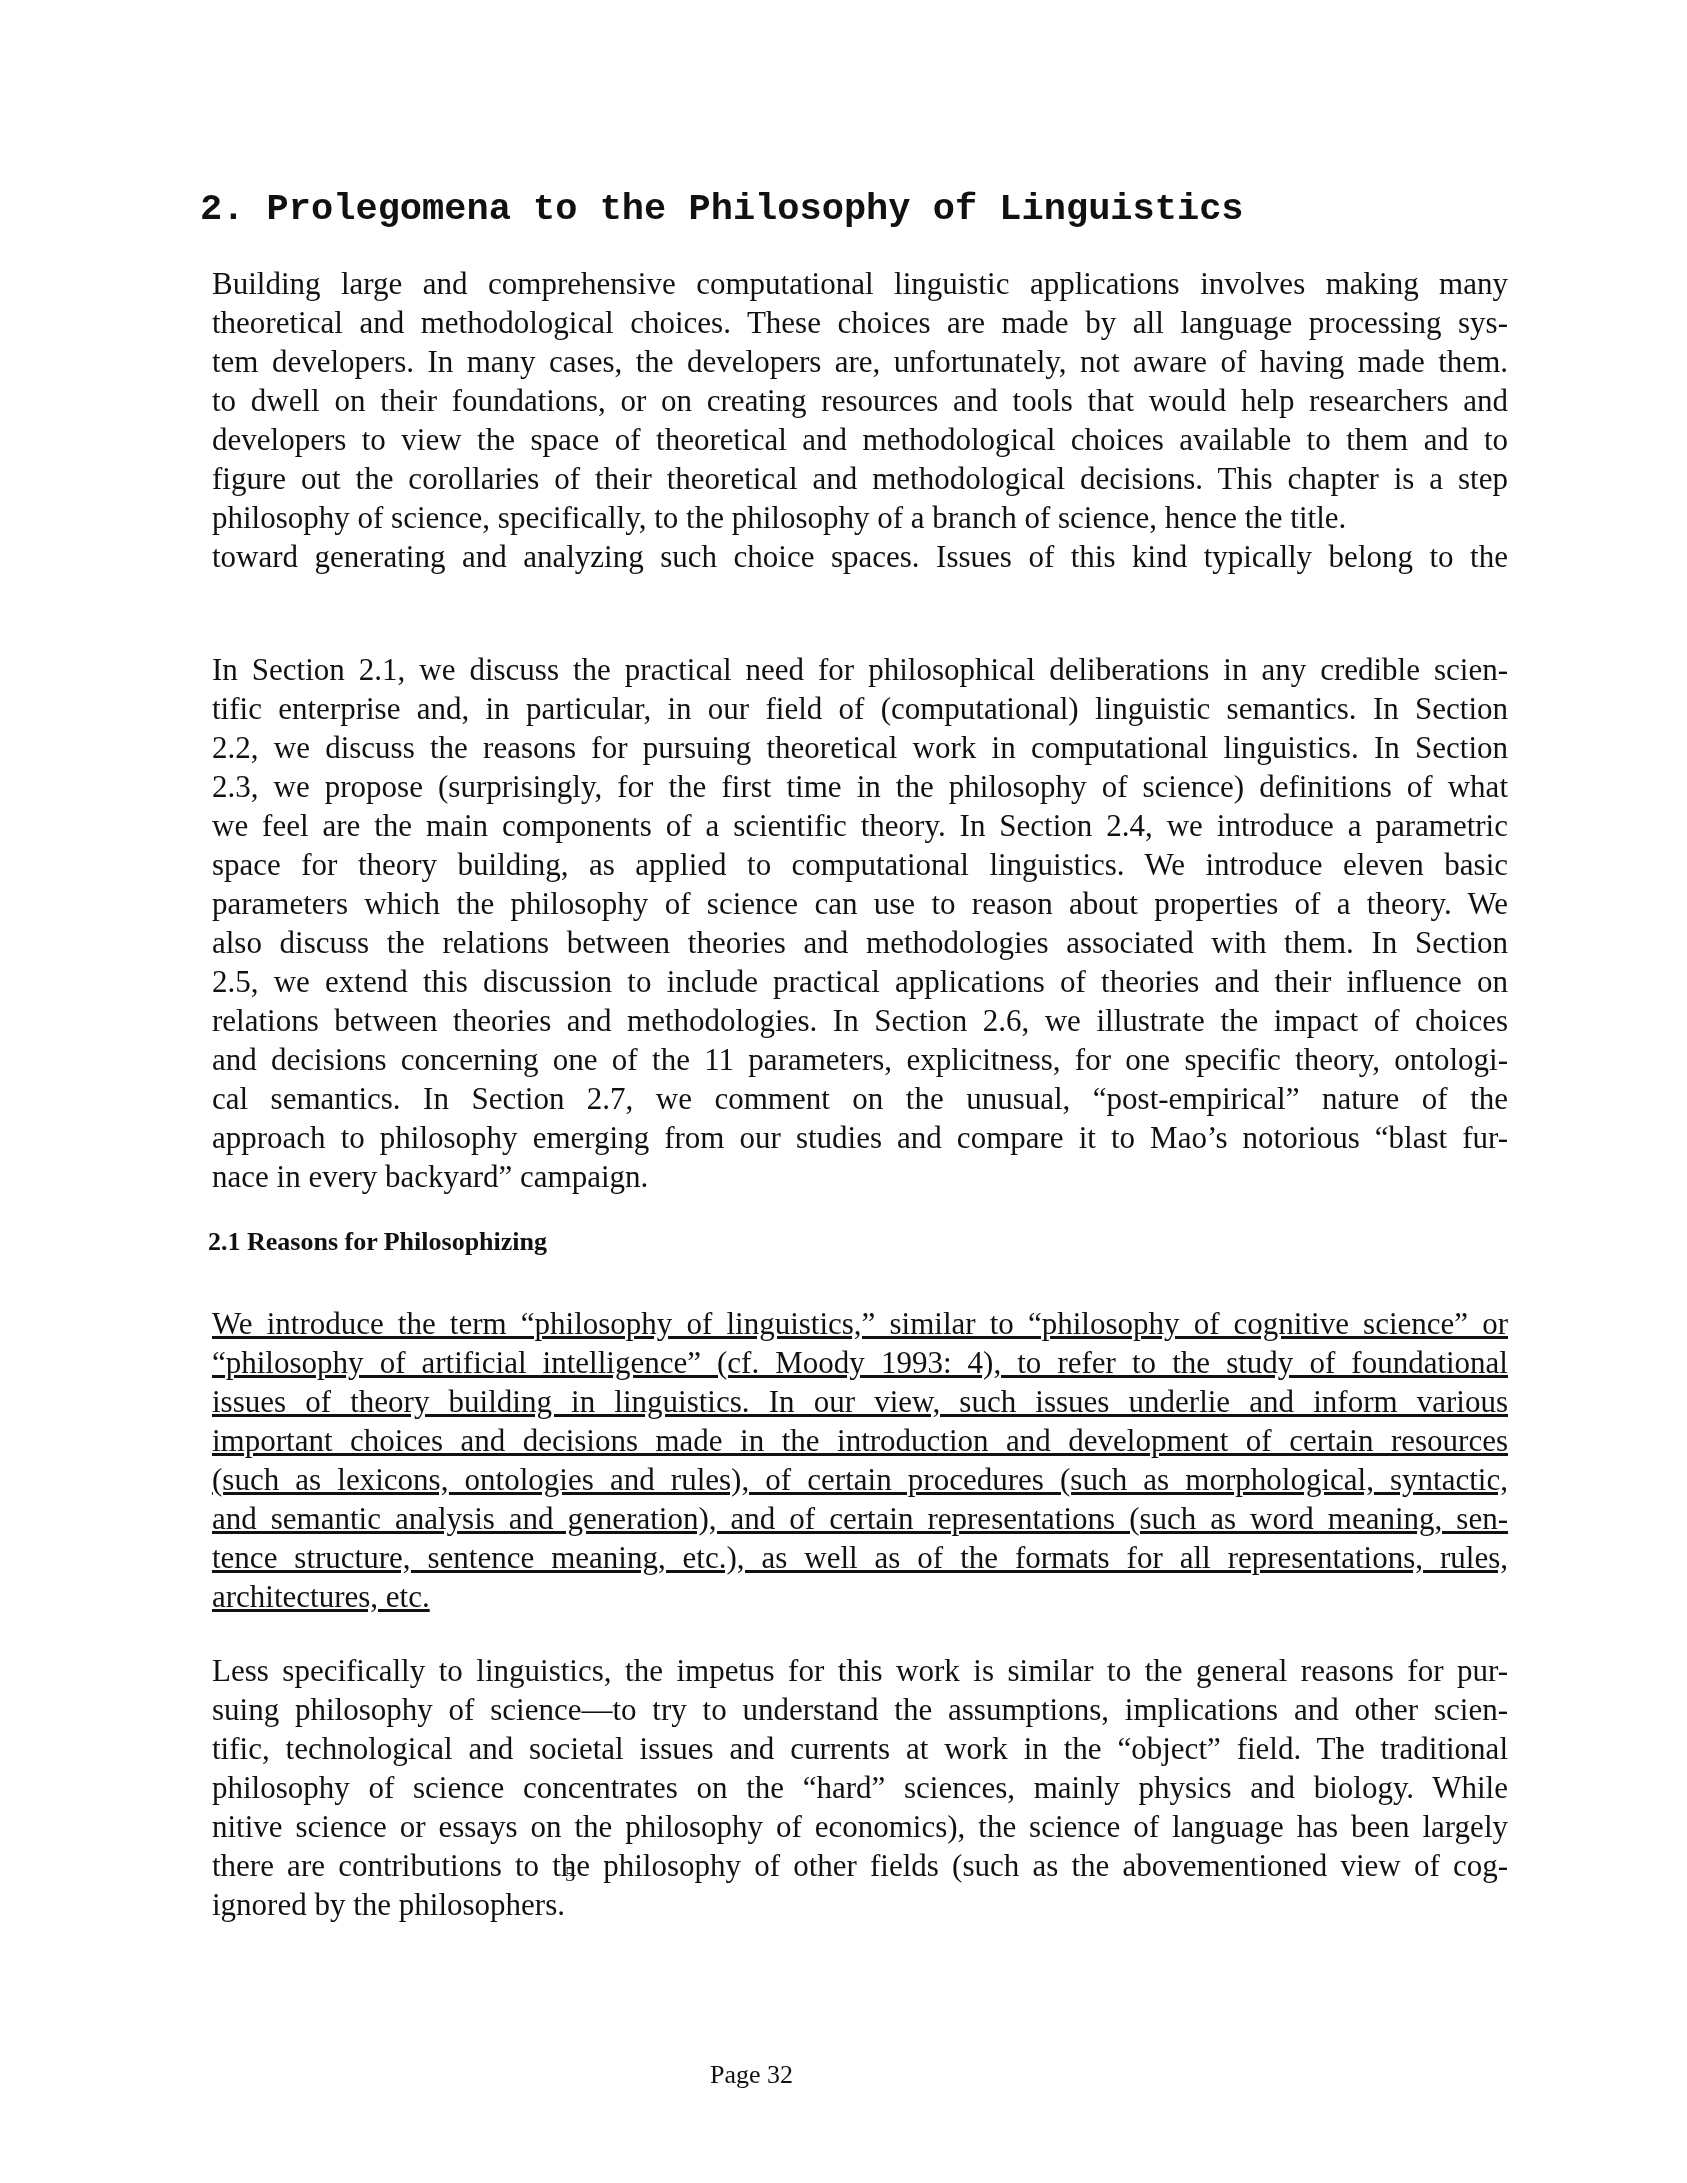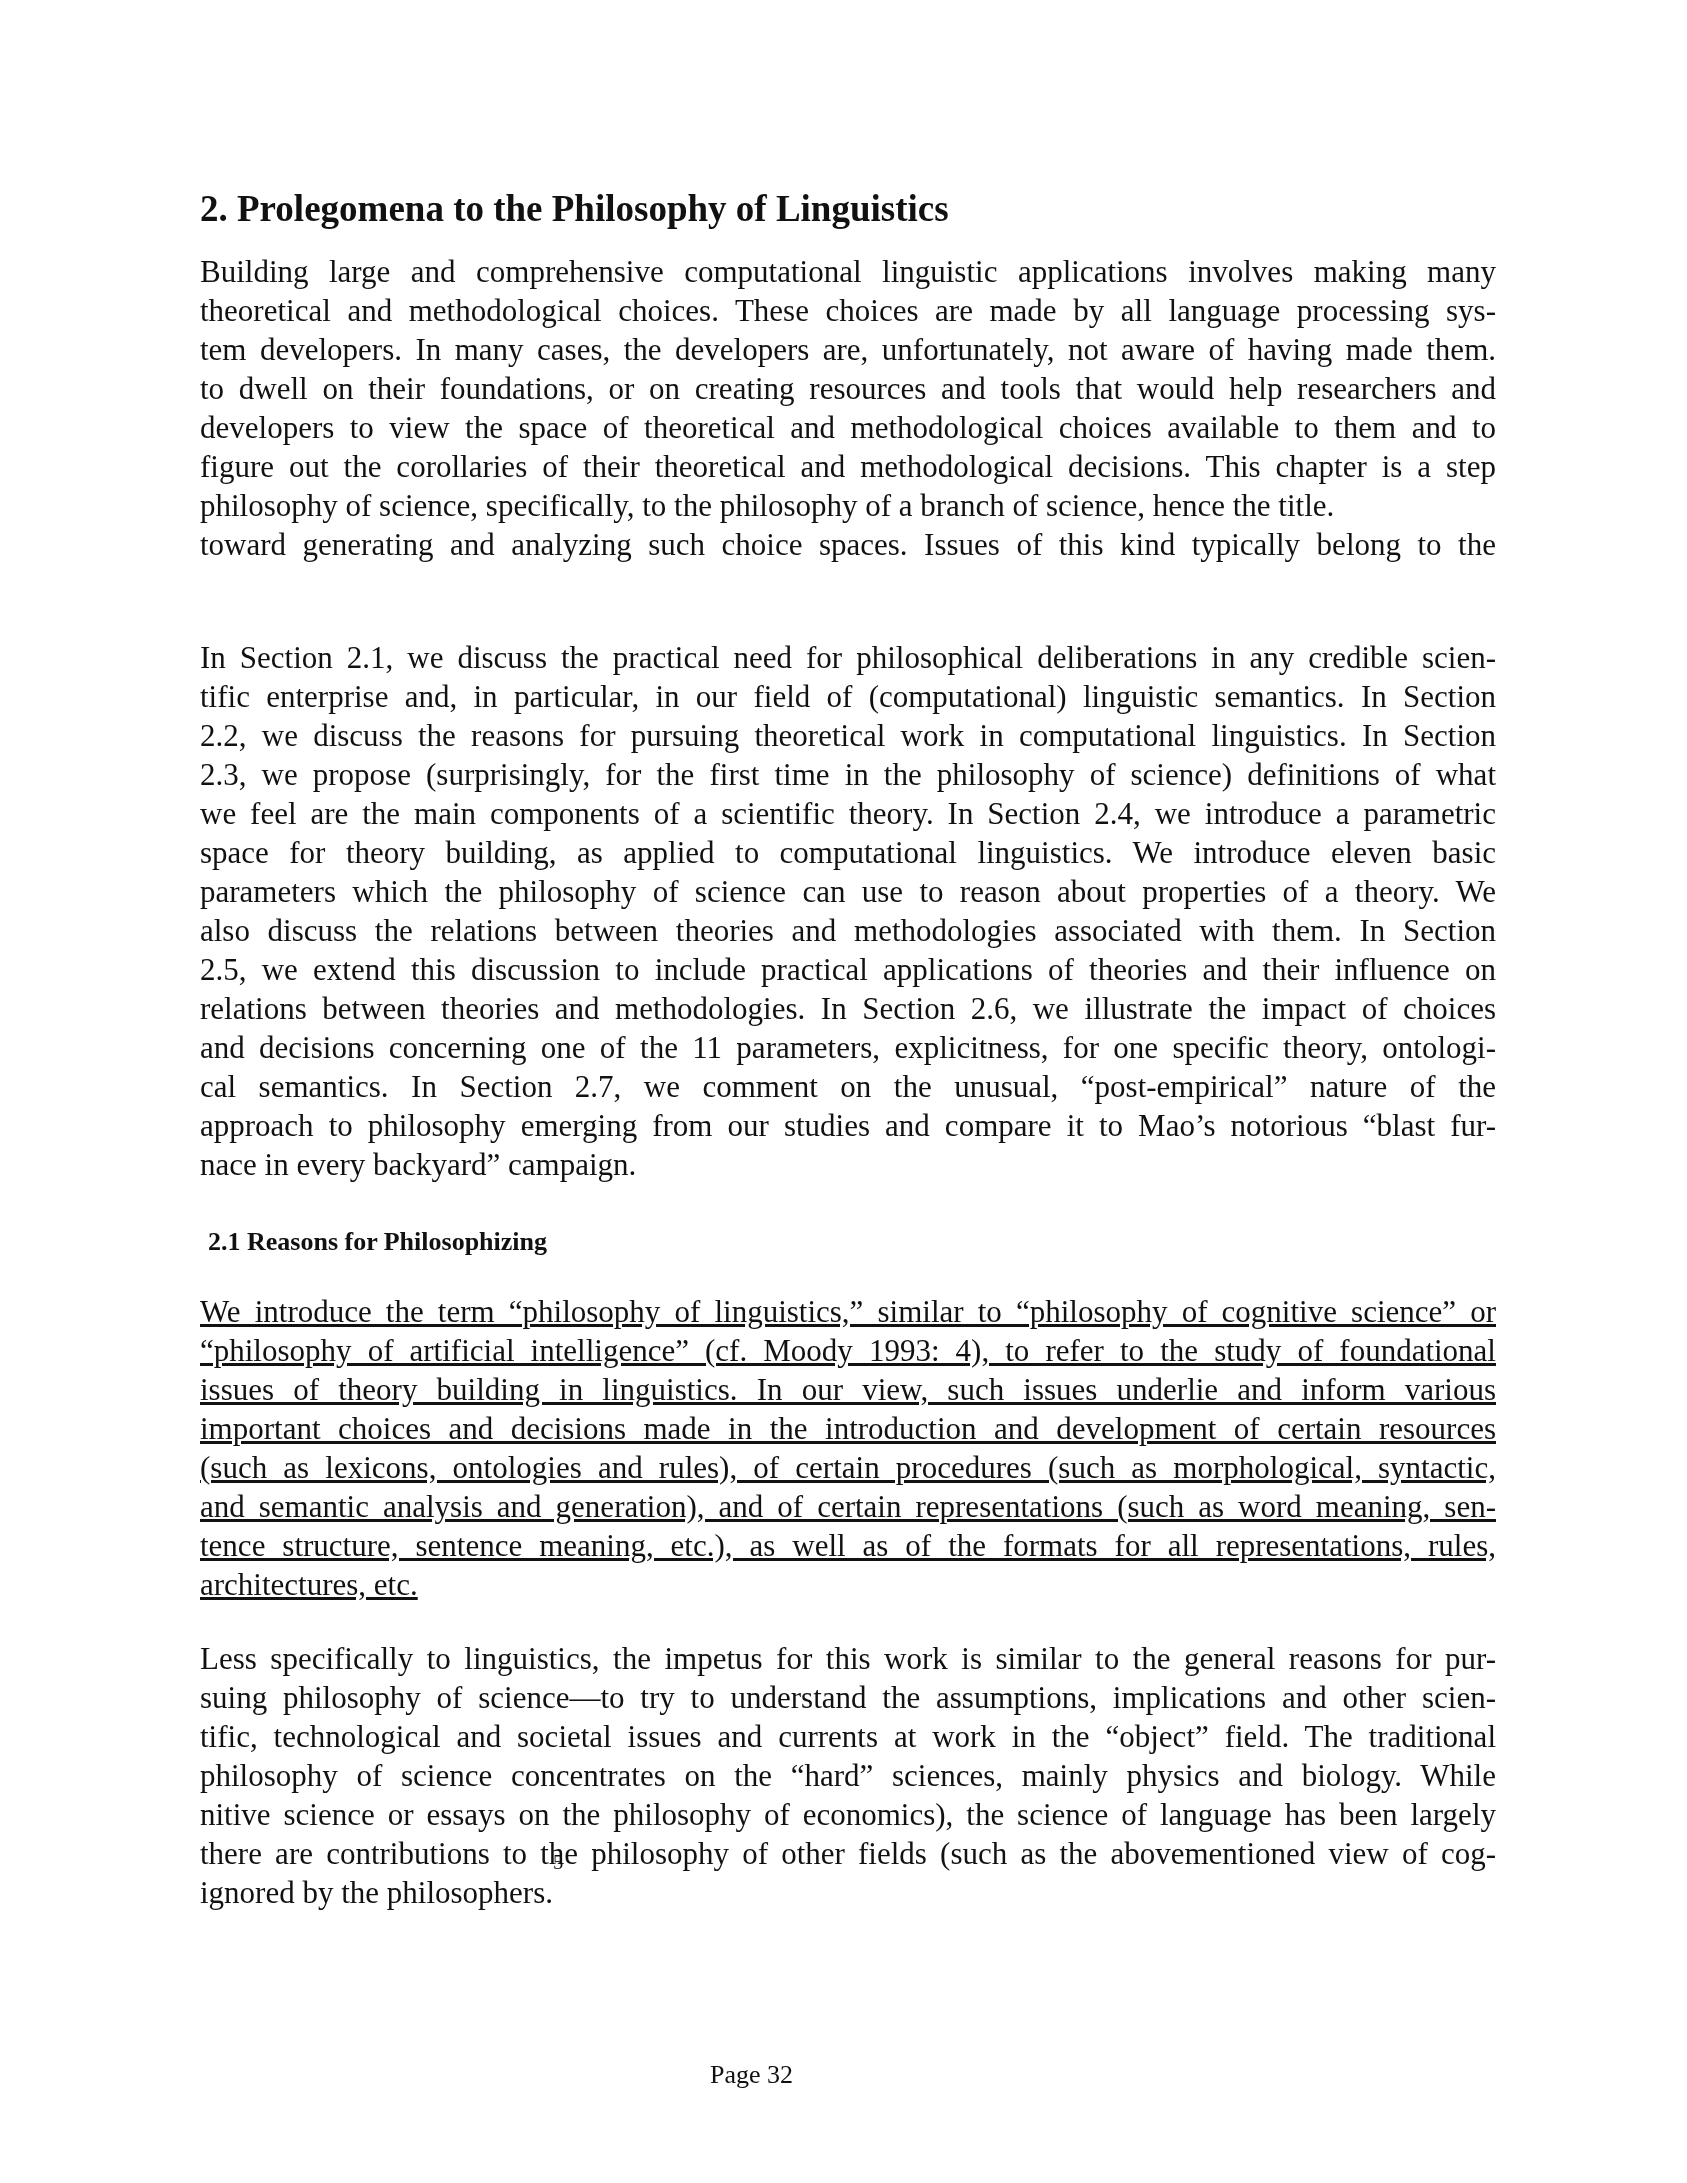--- a/index.html
+++ b/index.html
@@ -24,26 +24,27 @@
     .chapter-title {
       position: absolute;
       left: 0;
       top: 187px;
       margin: 0;
       font-size: 37px;
       font-weight: bold;
       line-height: 44px;
       white-space: nowrap;
       letter-spacing: 0px;
+      font-family: Liberation Mono, monospace;
     }
     .para {
       position: absolute;
       left: 0;
       width: 1296px;
-      margin: 0;
+      margin: 12px;
       font-size: 31px;
       line-height: 39px;
     }
     .line {
       display: block;
       white-space: nowrap;
       height: 39px;
       text-align: justify;
       text-align-last: justify;
     }

